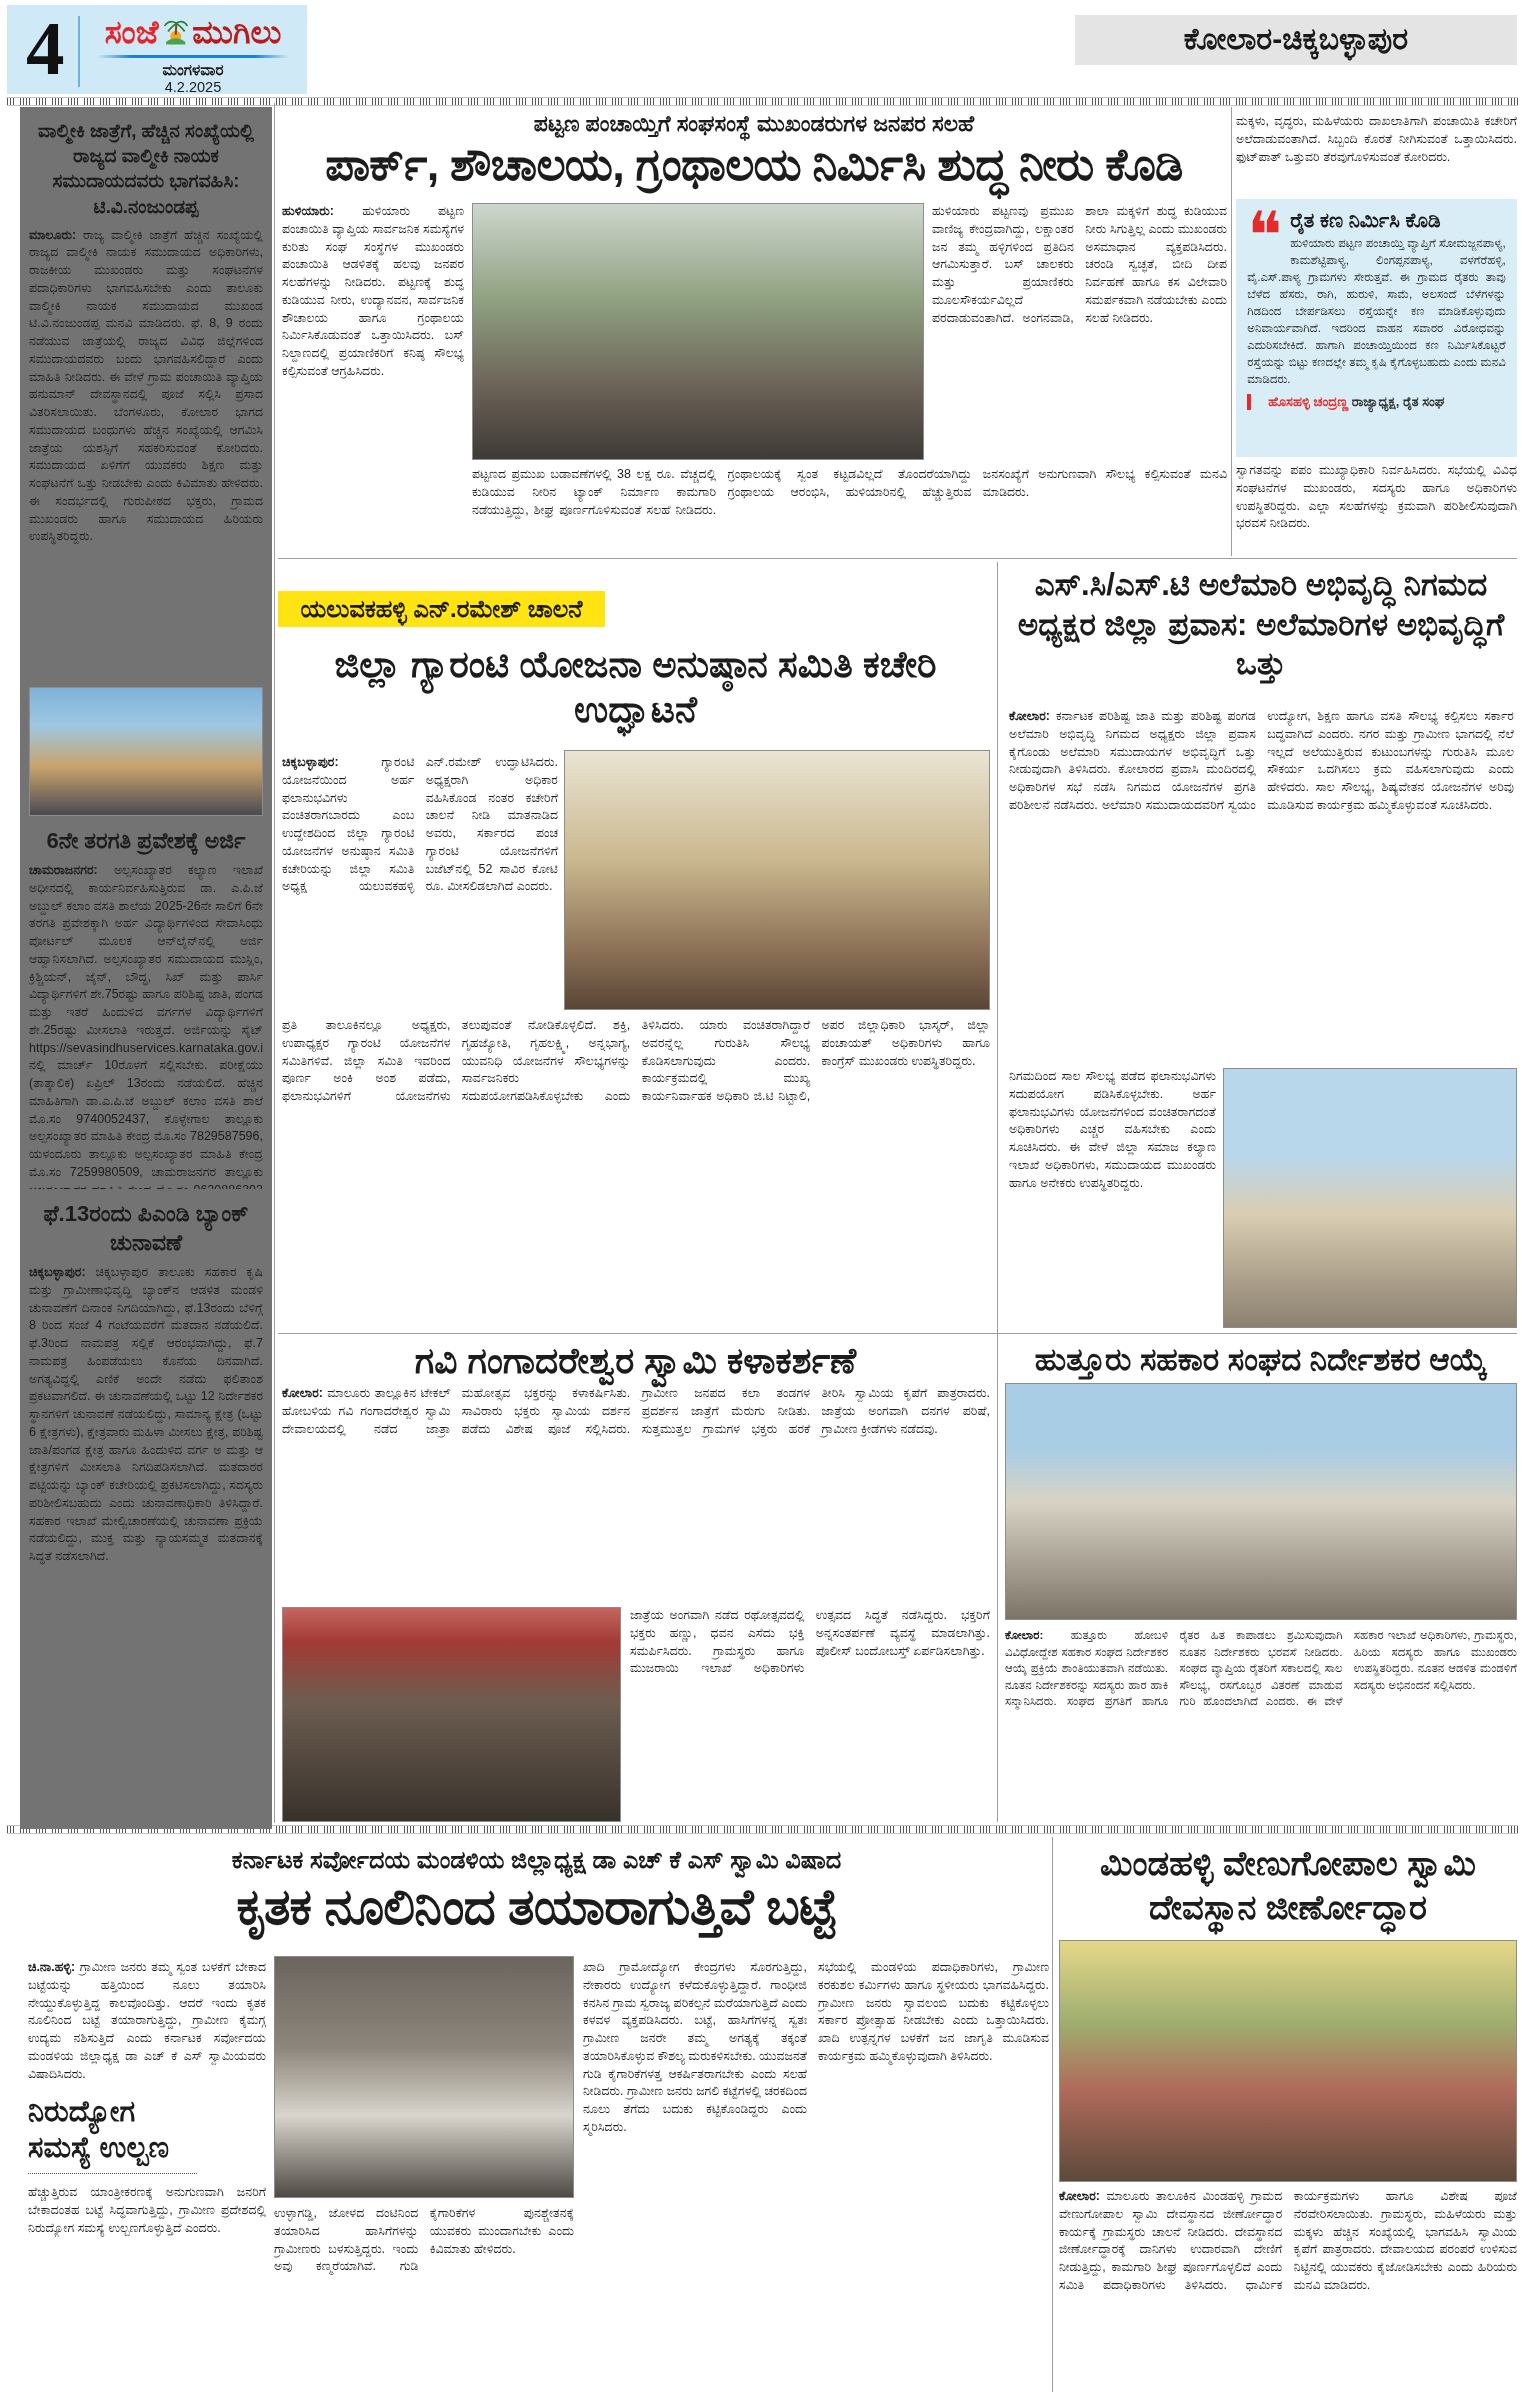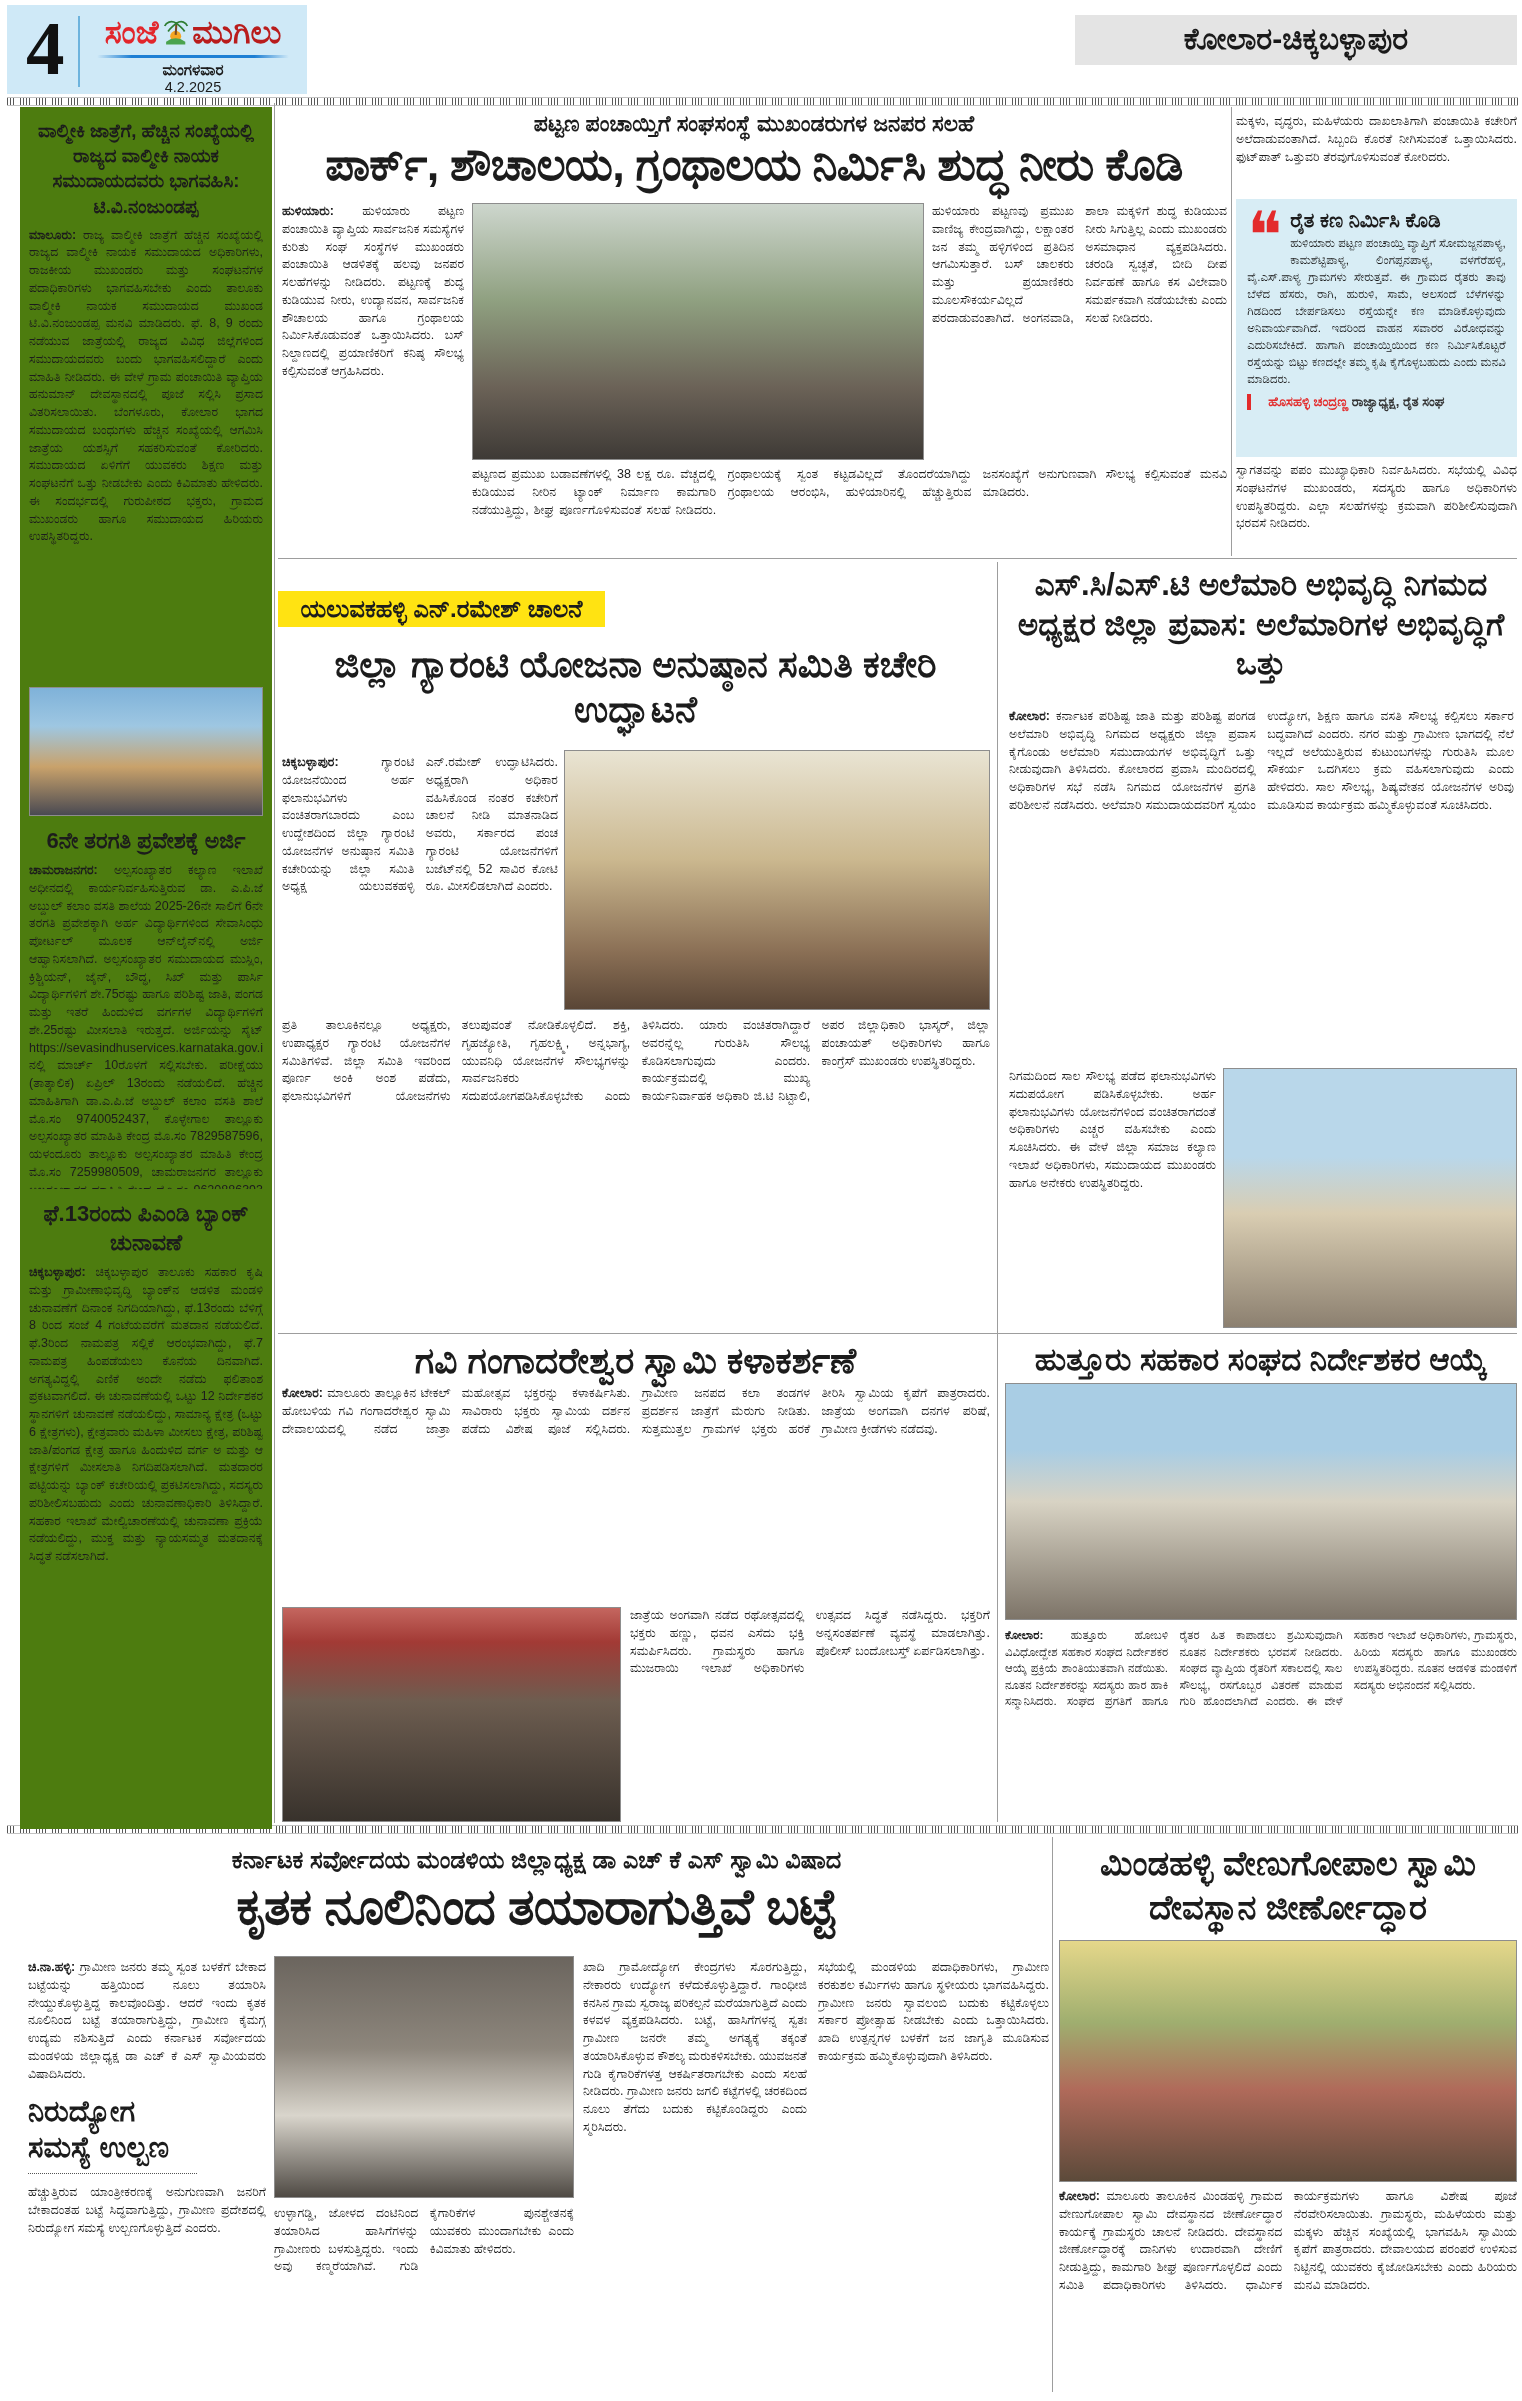--- a/index.html
+++ b/index.html
@@ -28,21 +28,21 @@
   #logo-rule{left:90px;top:50px;width:192px;height:3.2px;border-radius:1.6px;
              background:linear-gradient(90deg,rgba(29,127,212,0) 0%,#1d7fd4 18%,#1d7fd4 82%,rgba(29,127,212,0) 100%);}
   #m-day{left:81px;top:56px;width:211px;text-align:center;font-size:15.3px;font-weight:600;}
   #m-date{left:81px;top:74px;width:211px;text-align:center;font-size:14.5px;}
   #region-box{left:1075px;top:14.5px;width:442px;height:50px;background:#e4e4e4;display:flex;align-items:center;justify-content:center;
               font-size:30px;font-weight:800;color:#1a1a1a;}
   
   #hatch1{left:6.5px;top:97px;width:1511px;height:7.3px;}
   #hatch2{left:6.5px;top:1825px;width:1511px;height:7.3px;}
   
-  #leftcol{left:20px;top:107px;width:252px;height:1722px;background:#4d7c0f;box-sizing:border-box;padding:9.7px 9px;overflow:hidden;}
+  #leftcol{left:20px;top:107px;width:252px;height:1722px;background:#737373;box-sizing:border-box;padding:9.7px 9px;overflow:hidden;}
   .lh1{font-size:18.6px;font-weight:800;line-height:1.35;text-align:center;margin:1.6px 0 8px 0;}
   .lh2{font-size:22px;font-weight:800;text-align:center;margin:11.3px 0 6.5px 0;line-height:1.3;}
   #ph-valmiki{width:234px;height:129px;margin:8px 0 3.2px 0;
       background:linear-gradient(180deg,#7fb2d9 0%,#9ec7e2 30%,#c9a26b 62%,#4a4a52 100%);}
   .lbody{height:452px;}
   .lbody2{height:327px;}
   .lbody3{height:557px;}
   
   #mk{left:278px;top:111px;width:952px;}
   .kicker{font-size:22px;font-weight:700;text-align:center;line-height:1.2;}

